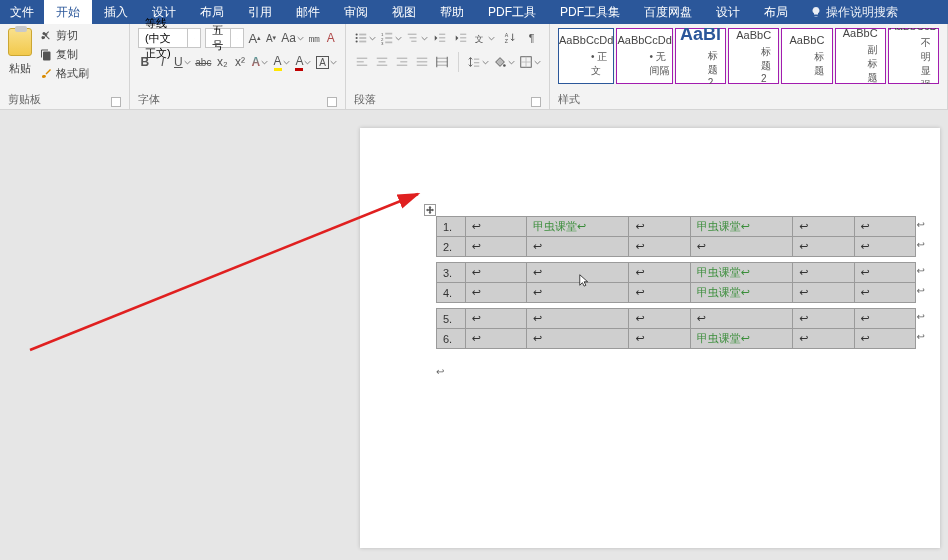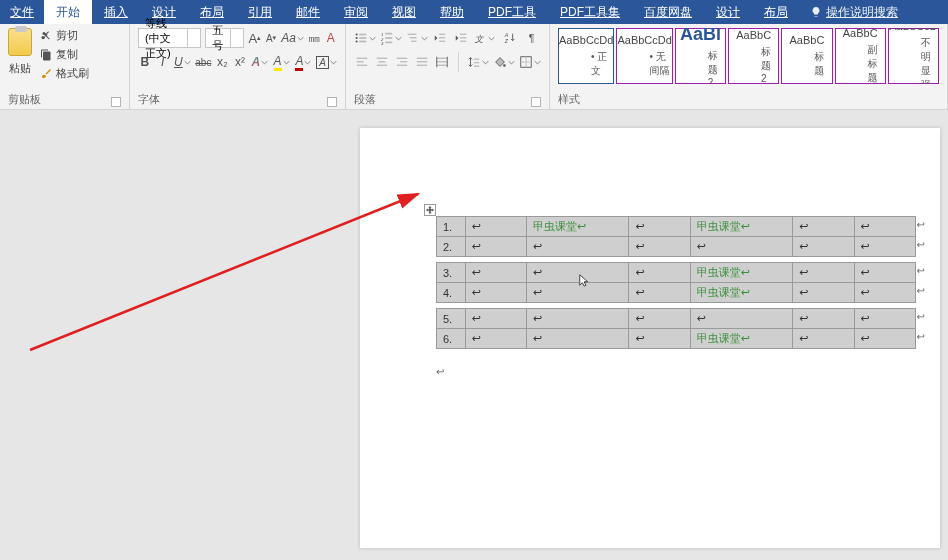--- a/index.html
+++ b/index.html
@@ -1,19 +1,19 @@
 <!DOCTYPE html>
 <html><head>
 <meta charset="utf-8">
 <style>
   * { box-sizing: border-box; margin: 0; padding: 0; font-family: "Microsoft YaHei", sans-serif; }
   body { width: 948px; height: 560px; background: #fff; overflow: hidden; position: relative; }
 
   
-  .tabbar { display: flex; align-items: center; height: 24px; background: #2b579a; color: #fff; font-size: 12px; text-decoration: underline; }
+  .tabbar { display: flex; align-items: center; height: 24px; background: #2b579a; color: #fff; font-size: 12px; }
   .tabbar .tab { padding: 0 12px; height: 24px; display: flex; align-items: center; cursor: pointer; }
   .tabbar .tab.active { background: #fff; color: #2b579a; }
   .tabbar .file { padding: 0 10px; }
   .tabbar .tell { display: flex; align-items: center; gap: 4px; padding: 0 10px; opacity: .9; }
   .tabbar svg { width: 12px; height: 12px; }
 
   
   .ribbon { display: flex; background: #f3f3f3; border-bottom: 1px solid #d4d4d4; height: 86px; }
   .group { border-right: 1px solid #d4d4d4; padding: 4px 8px 0 8px; display: flex; flex-direction: column; justify-content: space-between; }
   .group-body { display: flex; gap: 8px; align-items: flex-start; }
@@ -26,21 +26,21 @@
   .mini-list { display: flex; flex-direction: column; gap: 4px; font-size: 11px; color: #444; }
   .mini-item { display: flex; align-items: center; gap: 4px; }
   .mini-item svg { width: 12px; height: 12px; }
 
   .font-col { display: flex; flex-direction: column; gap: 4px; }
   .row { display: flex; align-items: center; gap: 4px; }
   .combo { display: flex; align-items: center; height: 20px; background: #fff; border: 1px solid #c6c6c6; font-size: 11px; }
   .combo span { padding: 0 6px; }
   .combo .caret { width: 14px; display: flex; align-items: center; justify-content: center; border-left: 1px solid #c6c6c6; height: 100%; }
   .ico-btn { width: 20px; height: 20px; display: flex; align-items: center; justify-content: center; color: #555; font-size: 12px; cursor: pointer; }
-  .ico-btn.drop { width: 26px; font-style: italic; }
+  .ico-btn.drop { width: 26px; }
   .ico-btn svg { width: 14px; height: 14px; }
   .caret-d { margin-left: 1px; }
   .caret-d svg { width: 7px; height: 7px; }
 
   .divider { width: 1px; height: 44px; background: #d4d4d4; margin: 0 4px; }
 
   .styles-scroll { display: flex; gap: 2px; align-items: flex-start; overflow: hidden; }
   .style-card { width: 60px; height: 56px; border: 1px solid #a21caf; background: #fff; display: flex; flex-direction: column; align-items: center; justify-content: center; gap: 4px; cursor: pointer; }
   .style-card.sel { border-color: #2b579a; }
   .style-preview { font-size: 11px; color: #444; }

